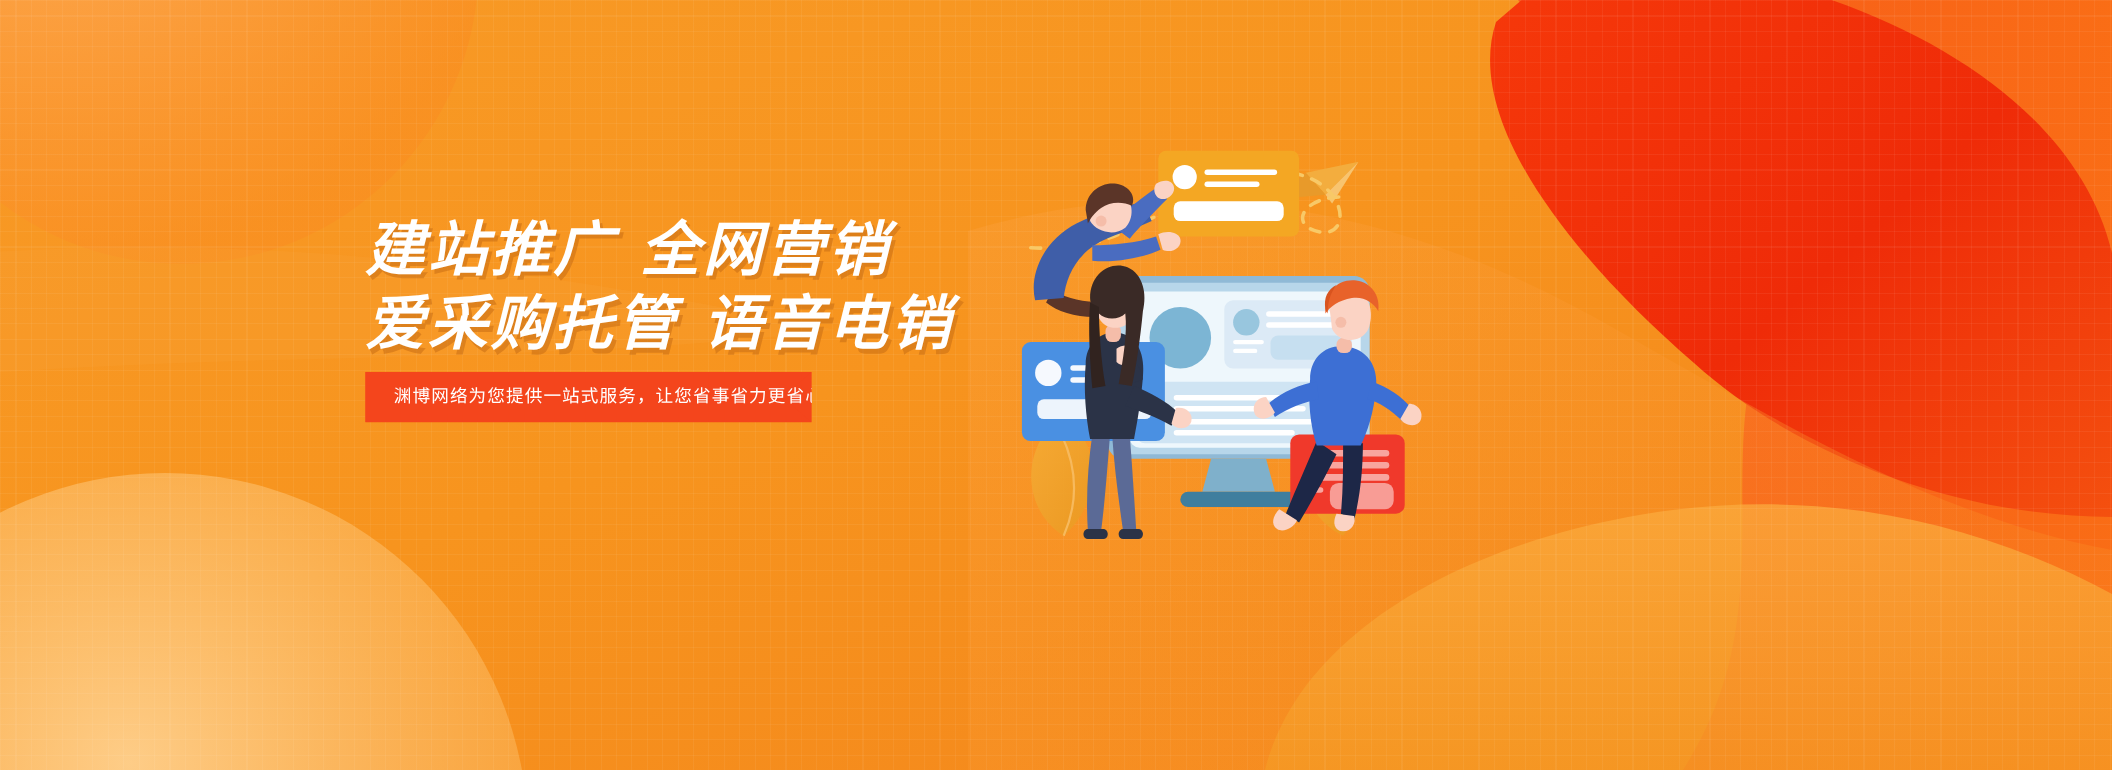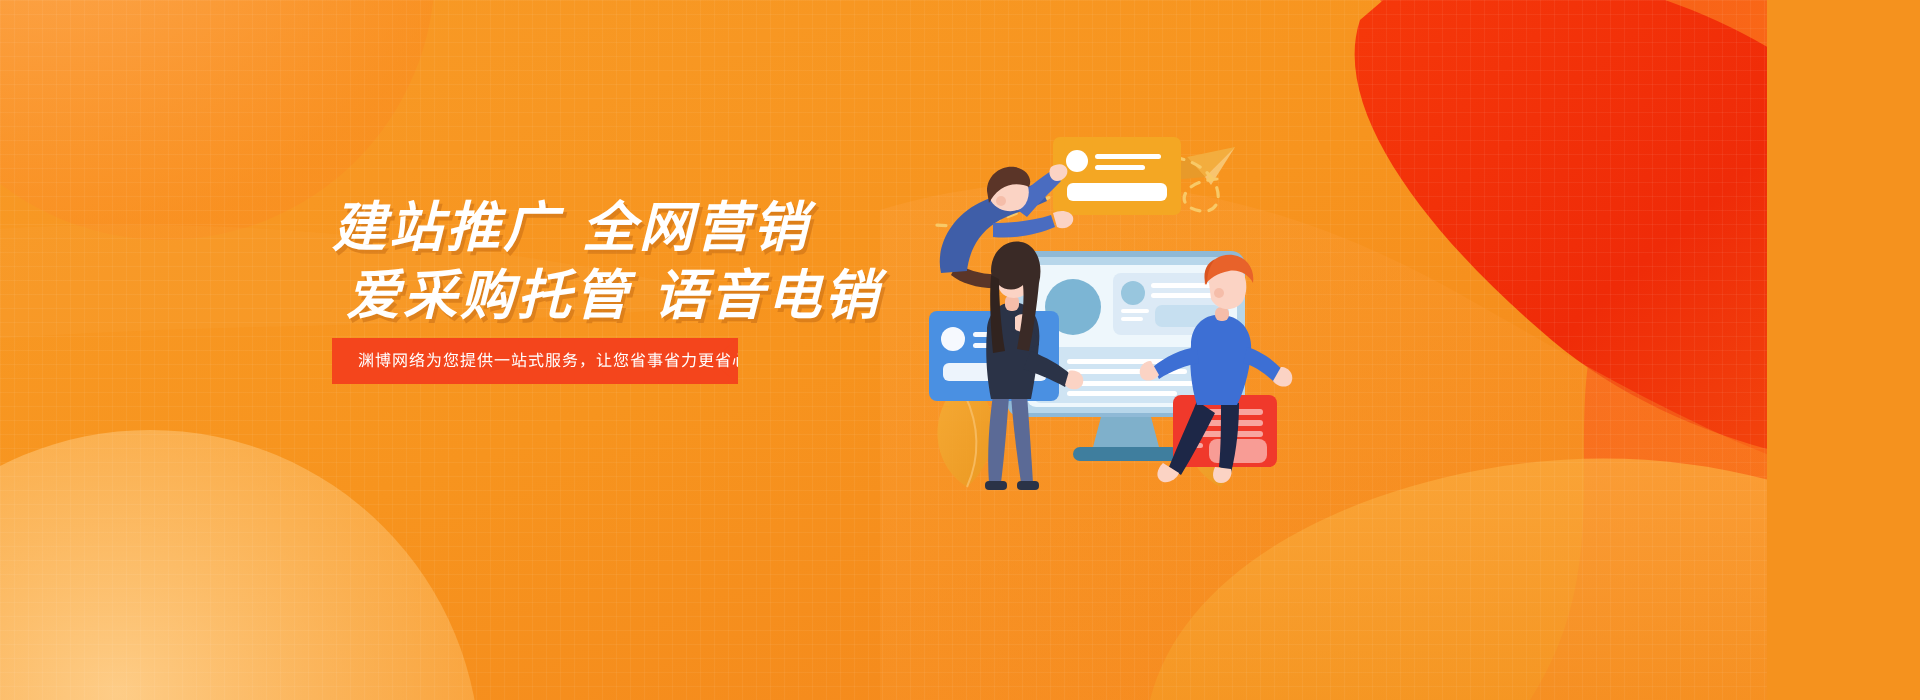--- a/index.html
+++ b/index.html
@@ -3,21 +3,21 @@
 <meta charset="utf-8">
 <title>Banner</title>
 <style>
   html,body{margin:0;padding:0;}
   body{
     width:1920px;height:700px;overflow:hidden;
     font-family:"Liberation Sans","DejaVu Sans",sans-serif;
     background:#f5921e;
   }
   .banner{
-    position:relative;width:1767px;height:700px;overflow:hidden;
+    position:relative;width:1920px;height:700px;overflow:hidden;
     background:linear-gradient(115deg,#f79420 0%,#f7941e 30%,#f59019 55%,#f58a1c 80%,#f5811c 100%);
   }
   
   .bg-layer{position:absolute;inset:0;overflow:hidden;}
   .bg-layer svg{position:absolute;top:0;left:0;width:1920px;height:700px;display:block;}
 
   
   .grid-texture{
     position:absolute;inset:0;pointer-events:none;
     background-image:
@@ -34,21 +34,21 @@
     font-weight:bold;
     font-size:54px;
     line-height:62px;
     letter-spacing:3px;
     color:#ffffff;
     font-style:italic;
     text-shadow:3px 4px 0 rgba(201,110,20,0.55);
     white-space:nowrap;
     margin:0;
   }
-  .headline.l2{margin-top:6px;margin-left:14px;}
+  .headline.l2{margin-top:6px;}
   .hl-gap{display:inline-block;width:22px;}
 
   .ribbon{
     position:absolute;left:332px;top:338px;
     width:406px;height:46px;
     background:#f4451c;
     -webkit-clip-path:polygon(0 0,100% 0,100% 100%,0 100%,0 100%);
             clip-path:polygon(0 0, 100% 0, 100% 100%, 0 100%);
     display:flex;align-items:center;
     box-sizing:border-box;

